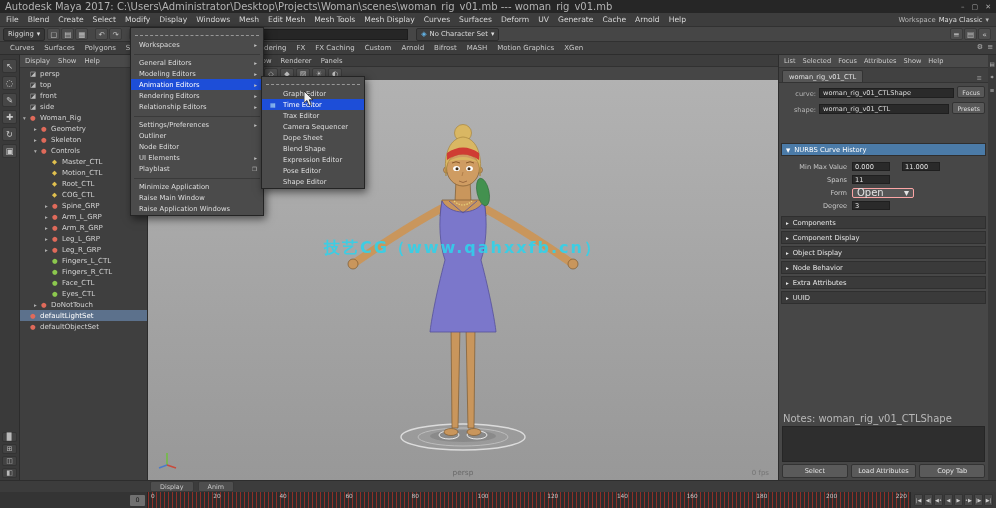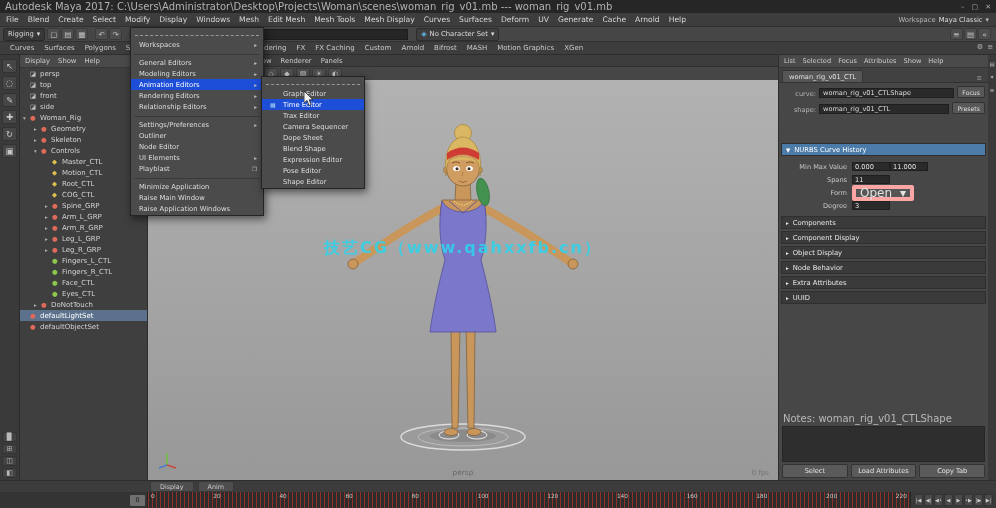--- a/index.html
+++ b/index.html
@@ -74,22 +74,22 @@
   .ae-typelabel{font-size:6.6px;color:#b5b5b5;width:34px;text-align:right;flex:none}
   .ae-namefield{flex:1;height:10px;background:#2a2a2a;border:1px solid #1f1f1f;font-size:6.6px;display:flex;align-items:center;padding:0 3px;color:#ddd;box-sizing:border-box}
   .ae-mini{height:10px;background:#585858;border:1px solid #333;border-radius:2px;font-size:6.2px;display:flex;align-items:center;justify-content:center;padding:0 4px;color:#ddd;flex:none}
   .ae-spacer{height:26px}
   .ae-sec{height:13px;margin:2px 2px;display:flex;align-items:center;gap:4px;font-size:6.8px;color:#e6e6e6;background:#3a3a3a;border:1px solid #2f2f2f;padding:0 4px;box-sizing:border-box}
   .ae-sec.open{background:#4b7ba8;color:#fff}
   .ae-secarrow{font-size:5.5px}
   .ae-fields{padding:2px 4px 2px 2px}
   .ae-frow{display:flex;align-items:center;height:13px;font-size:6.6px;color:#c9c9c9}
   .ae-flabel{width:66px;text-align:right;padding-right:5px;flex:none}
-  .ae-input{width:38px;height:9px;background:#2a2a2a;border:1px solid #1f1f1f;margin-right:0;display:flex;align-items:center;padding:0 2px;font-size:6.6px;color:#e2e2e2;box-sizing:border-box}
-  .ae-dd{width:62px;height:10px;background:#565656;border:4px solid #fca5a5;border-radius:2px;display:flex;align-items:center;justify-content:space-between;padding:4px 4px;font-size:12px;color:#e2e2e2;box-sizing:border-box}
+  .ae-input{width:38px;height:9px;background:#2a2a2a;border:1px solid #1f1f1f;margin-right:12px;display:flex;align-items:center;padding:0 2px;font-size:6.6px;color:#e2e2e2;box-sizing:border-box}
+  .ae-dd{width:62px;height:10px;background:#565656;border:1px solid #fca5a5;border-radius:2px;display:flex;align-items:center;justify-content:space-between;padding:4px 4px;font-size:10px;color:#e2e2e2;box-sizing:border-box}
   .ae-noteswrap{position:absolute;left:0;right:0;bottom:18px}
   .notes-label{font-size:10px;color:#b8b8b8;padding:2px 4px}
   .notes-box{height:34px;background:#2e2e2e;border:1px solid #262626;margin:0 3px}
   .ae-bottom{position:absolute;left:0;right:0;bottom:2px;display:flex;gap:3px;padding:0 3px;box-sizing:border-box}
   .ae-btn{flex:1;height:12px;background:#5a5a5a;border:1px solid #333;border-radius:2px;font-size:6.6px;display:flex;align-items:center;justify-content:center;color:#e4e4e4}
 
   
   .rightstrip{position:absolute;left:988px;top:55px;width:8px;height:425px;background:#3a3a3a;display:flex;flex-direction:column;align-items:center;gap:7px;padding-top:6px;box-sizing:border-box}
   .rs-icon{font-size:5.5px;color:#b9b9b9}
 

